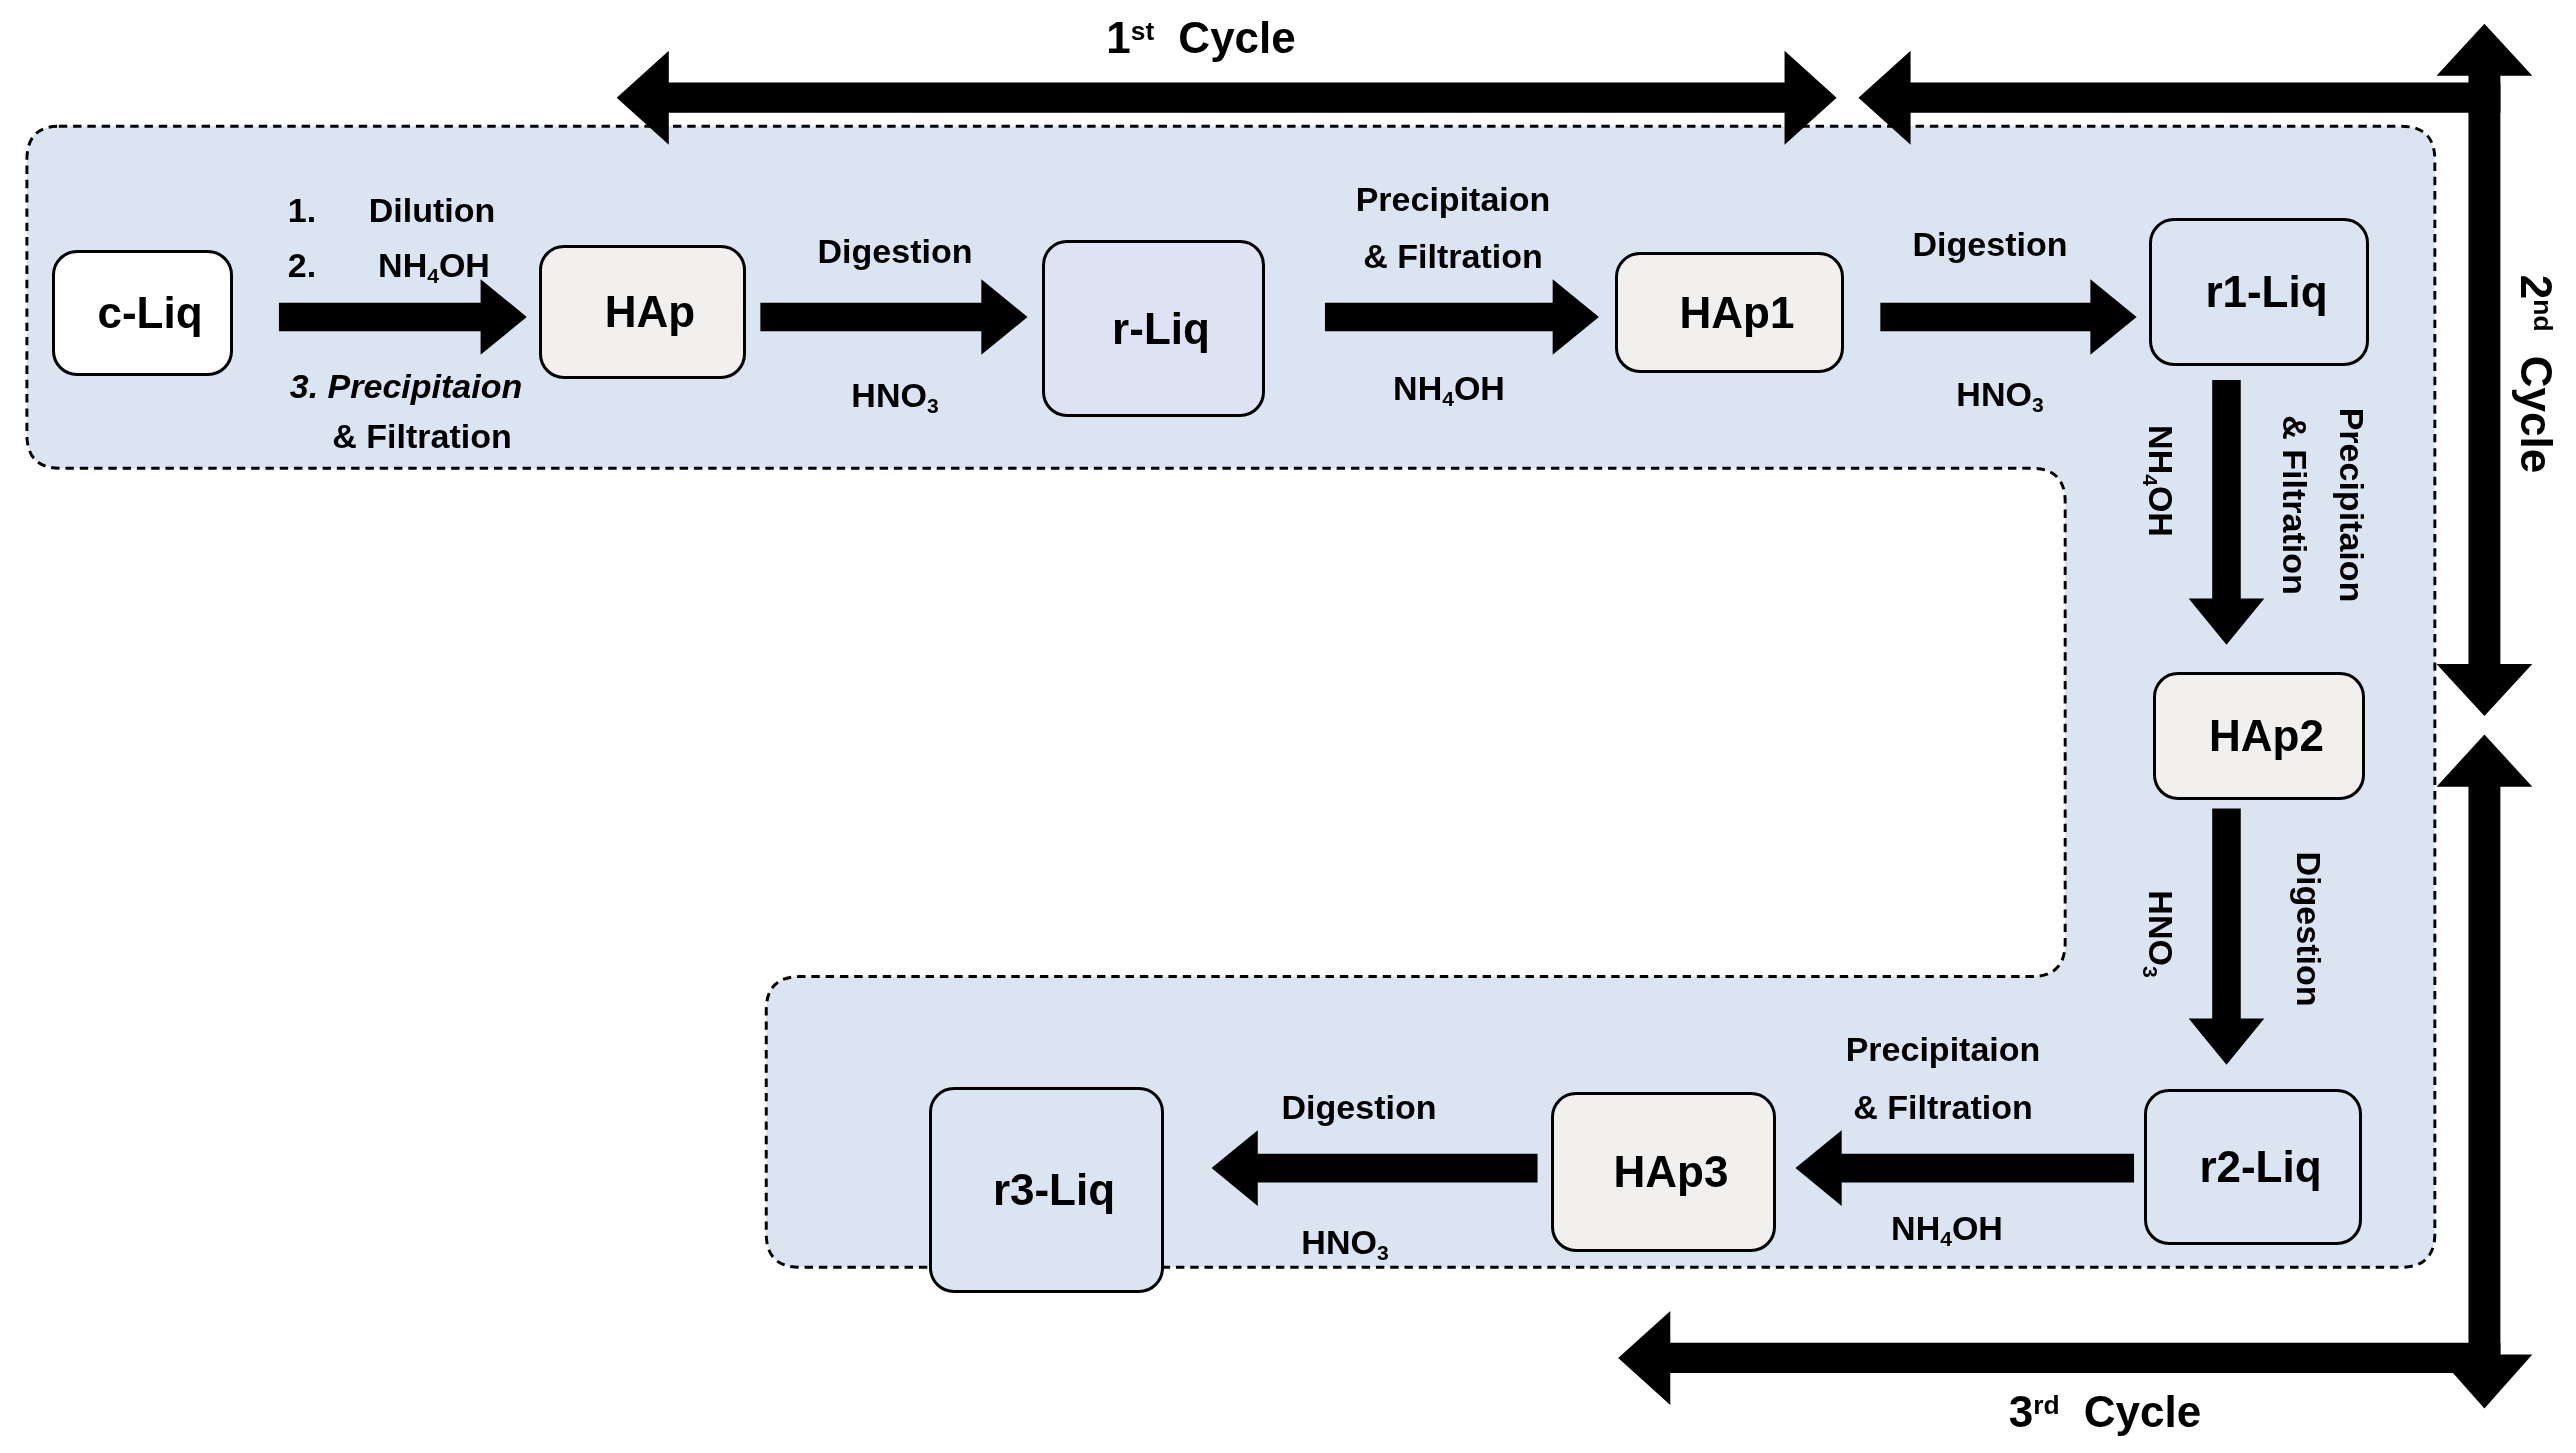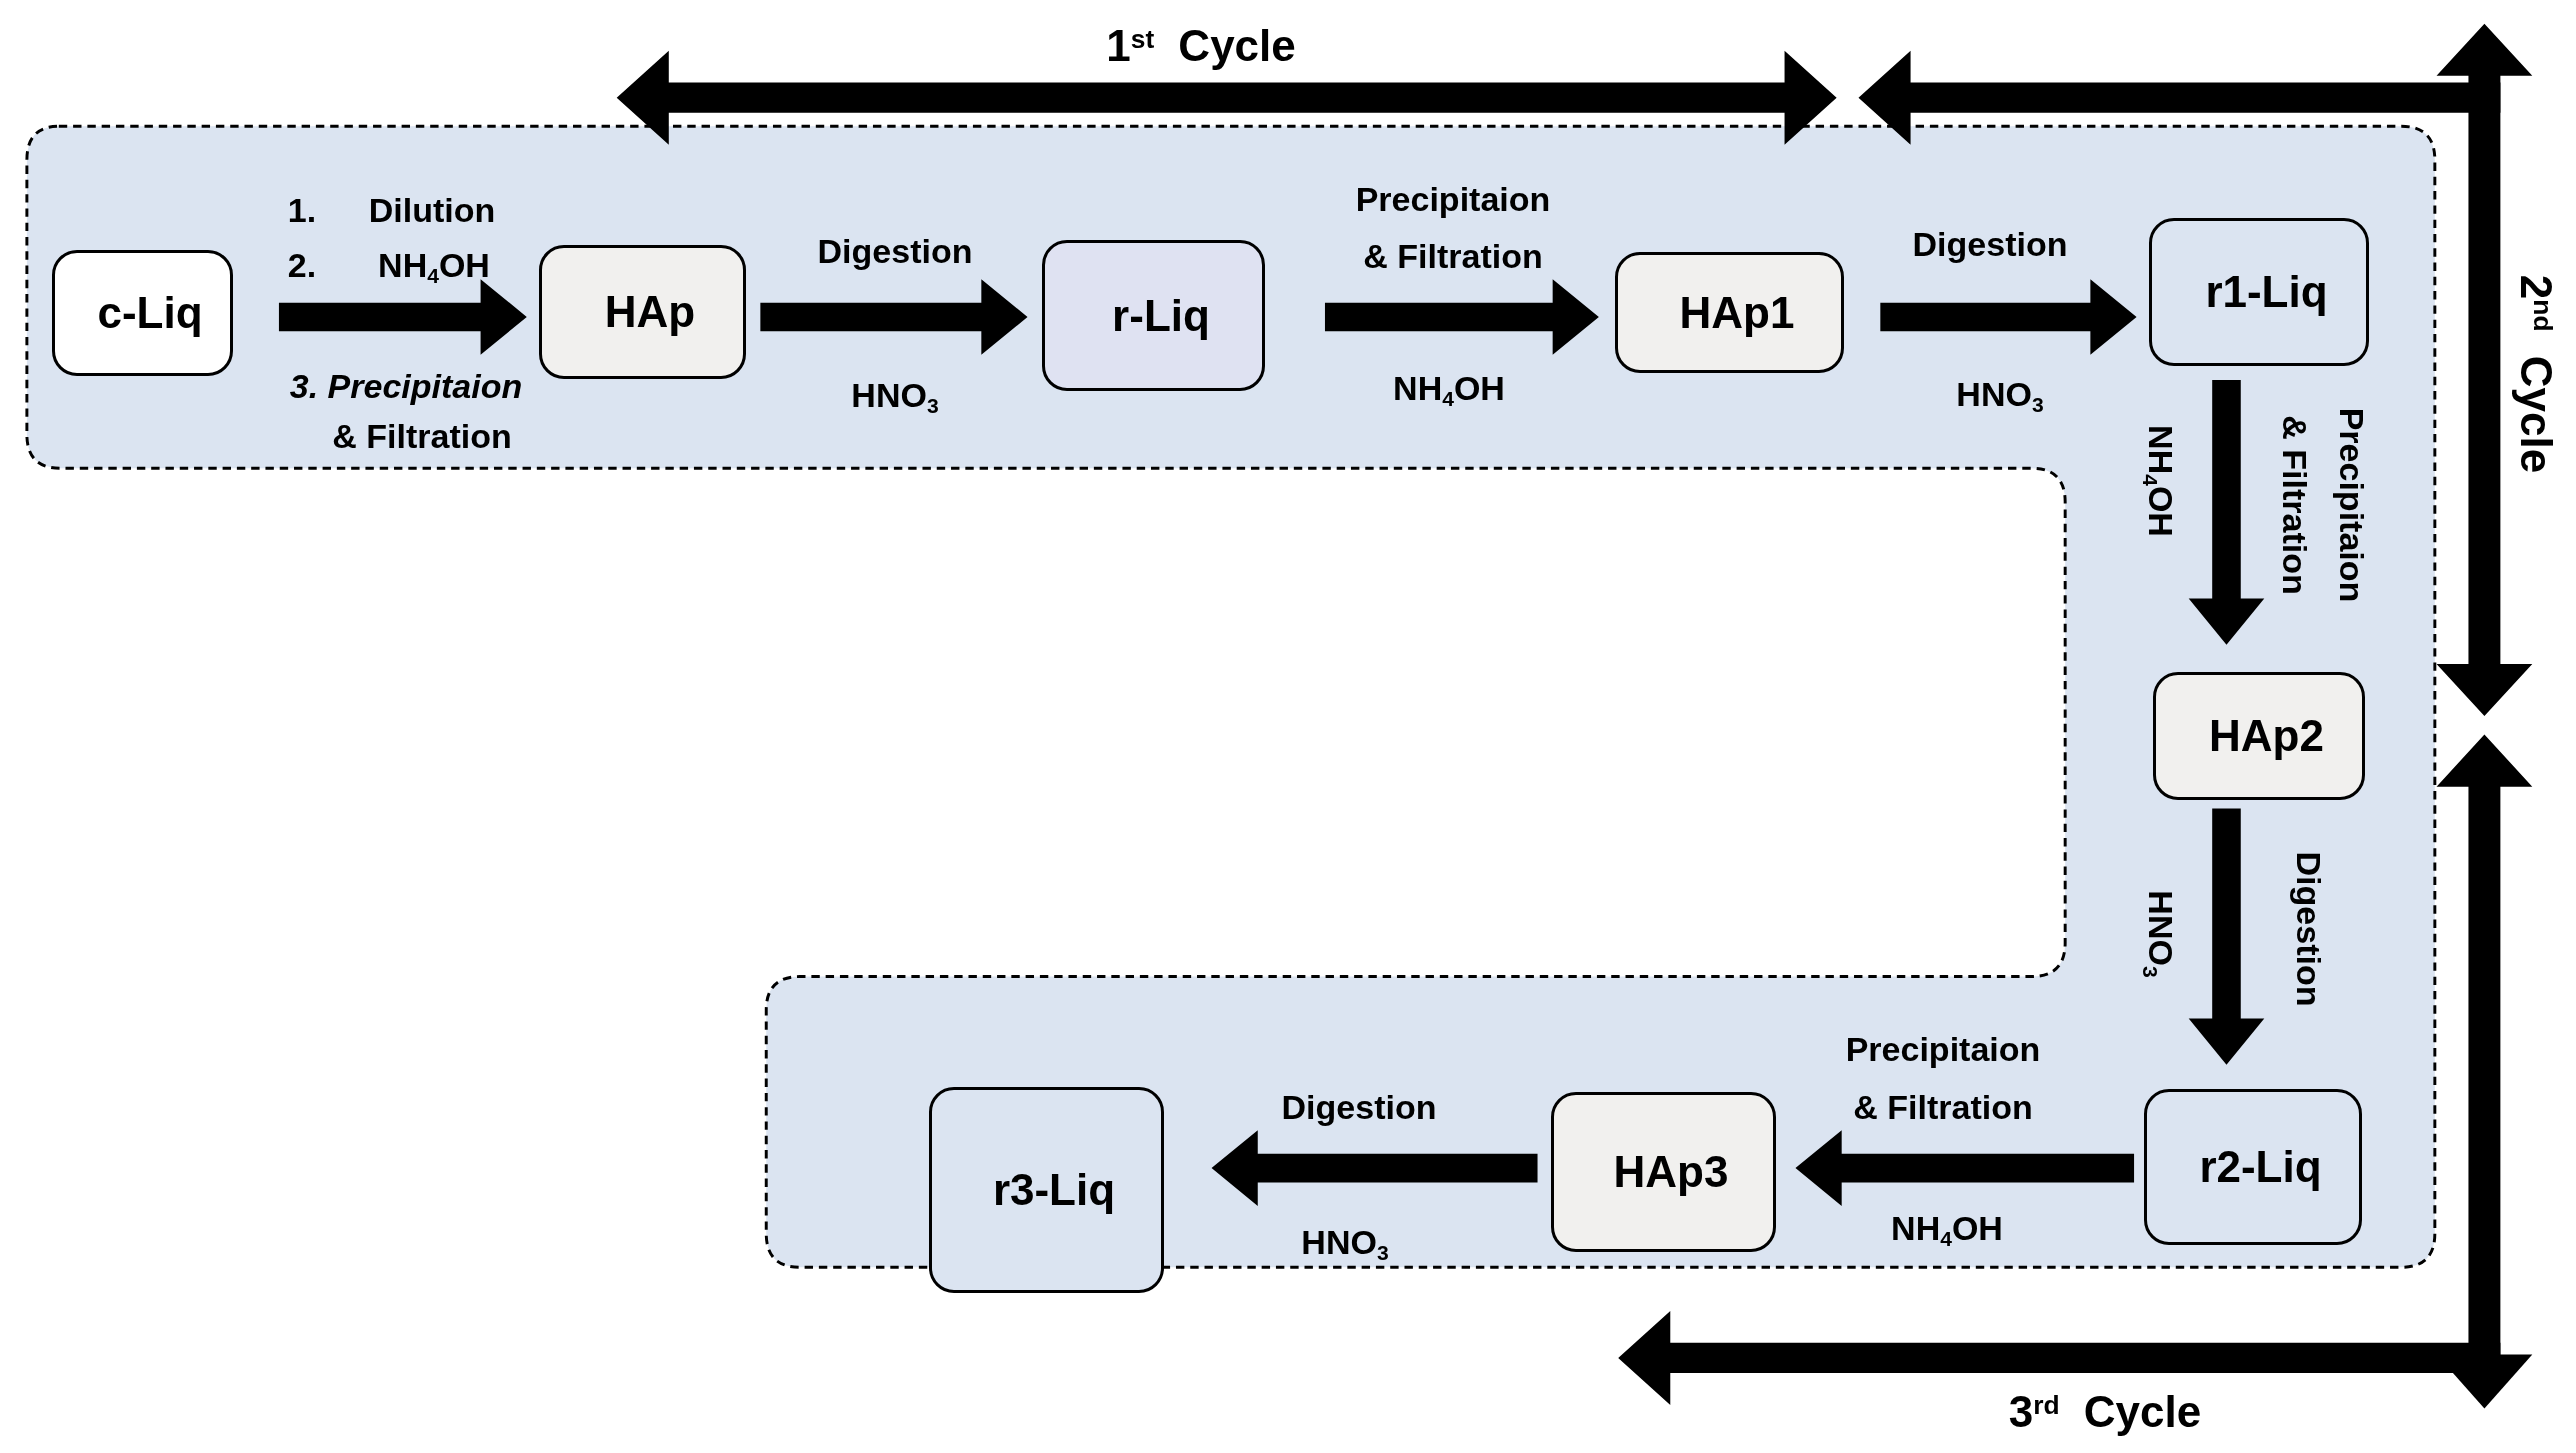--- a/index.html
+++ b/index.html
@@ -59,21 +59,21 @@
     <path fill="#000" d="M2540,1373 L2192,1373 L2192,1345 L2137,1390 L2192,1435 L2192,1407 L2540,1407 Z"></path>
     <path fill="#000" d="M1830,1373 L1497,1373 L1497,1345 L1442,1390 L1497,1435 L1497,1407 L1830,1407 Z"></path>
   </svg>
 
   <div class="box" style="left:52px; top:250px; width:181px; height:126px; background:#ffffff;">
     <span>c-Liq</span>
   </div>
   <div class="box" style="left:539px; top:245px; width:207px; height:134px; background:#f1f0ee;">
     <span>HAp</span>
   </div>
-  <div class="box" style="left:1042px; top:240px; width:223px; height:151px; background:#dfe2f2;">
+  <div class="box" style="left:1042px; top:240px; width:223px; height:177px; background:#dfe2f2;">
     <span>r-Liq</span>
   </div>
   <div class="box" style="left:1615px; top:252px; width:229px; height:121px; background:#f1f0ee;">
     <span>HAp1</span>
   </div>
   <div class="box" style="left:2149px; top:218px; width:220px; height:148px; background:#dbe4f1;">
     <span>r1-Liq</span>
   </div>
   <div class="box" style="left:2153px; top:672px; width:212px; height:128px; background:#f1f0ee;">
     <span>HAp2</span>
@@ -81,21 +81,21 @@
   <div class="box" style="left:2144px; top:1089px; width:218px; height:156px; background:#dbe4f1;">
     <span>r2-Liq</span>
   </div>
   <div class="box" style="left:1551px; top:1092px; width:225px; height:160px; background:#f1f0ee;">
     <span>HAp3</span>
   </div>
   <div class="box" style="left:929px; top:1087px; width:235px; height:206px; background:#dbe4f1;">
     <span>r3-Liq</span>
   </div>
 
-  <div class="c cyc" style="left:1201px; top:38px;margin-top:8px;">
+  <div class="c cyc" style="left:1201px; top:38px;">
     <span>1</span><span class="sp">st</span><span class="gap"></span><span>Cycle</span>
   </div>
   <div class="v cyc" style="left:2536px; top:374px;">
     <span>2</span><span class="sp">nd</span><span class="gap"></span><span>Cycle</span>
   </div>
   <div class="c cyc" style="left:2105px; top:1412px;">
     <span>3</span><span class="sp">rd</span><span class="gap"></span><span>Cycle</span>
   </div>
 
   <div class="c" style="left:302px; top:210px;">1.</div>

